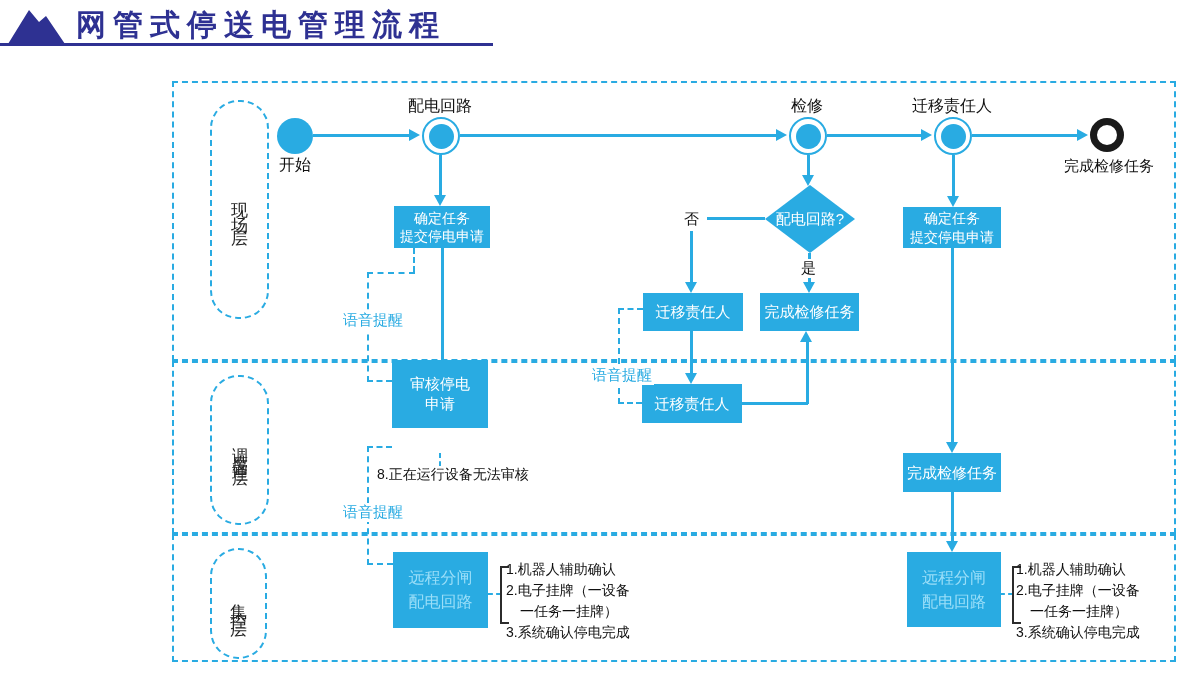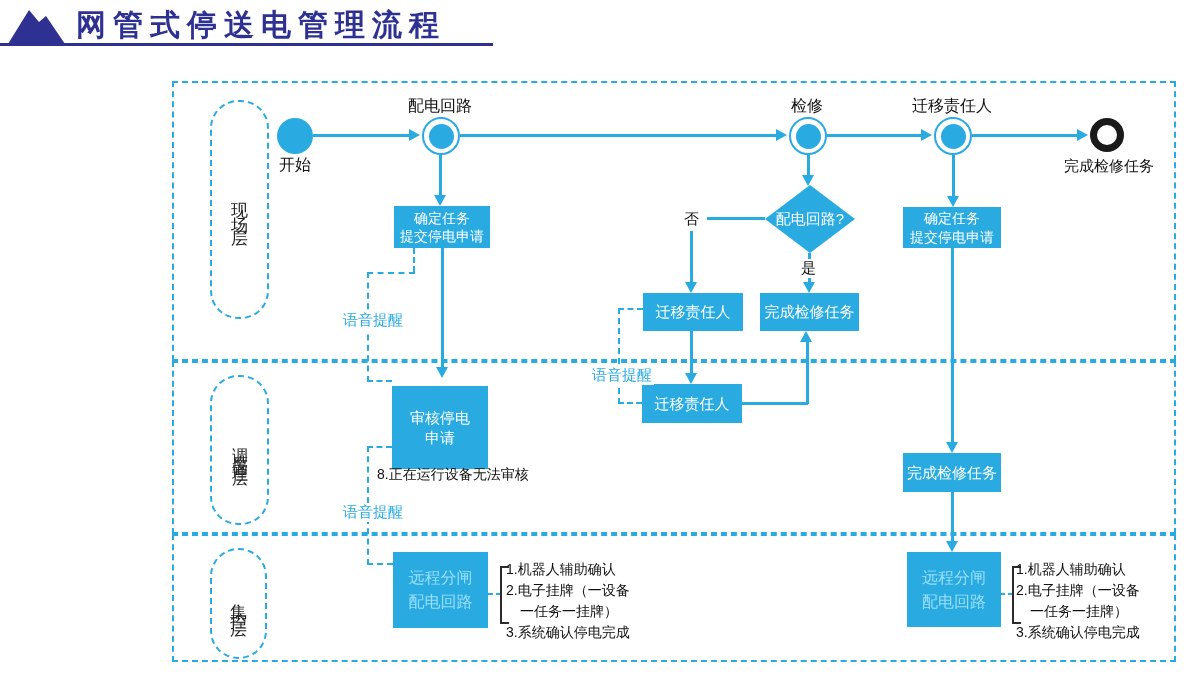--- a/index.html
+++ b/index.html
@@ -101,21 +101,21 @@
   <div class="arr r" style="left:1077px;top:129px;"></div>
 
   <div class="vl" style="left:439px;top:155px;height:40px;"></div>
   <div class="arr d" style="left:434px;top:195px;"></div>
   <div class="fbox" style="left:394px;top:206px;width:96px;height:42px;font-size:14px;">
     <span>确定任务</span>
     <span>提交停电申请</span>
   </div>
   <div class="vl" style="left:441px;top:248px;height:119px;"></div>
   <div class="arr d" style="left:436px;top:367px;"></div>
-  <div class="fbox" style="left:392px;top:386px;width:96px;height:83px;">
+  <div class="fbox" style="left:392px;top:360px;width:96px;height:68px;">
     <span>审核停电</span>
     <span>申请</span>
   </div>
 
   <div class="dv" style="left:413px;top:248px;height:24px;"></div>
   <div class="dh" style="left:367px;top:272px;width:48px;"></div>
   <div class="dv" style="left:367px;top:272px;height:110px;"></div>
   <div class="dh" style="left:367px;top:380px;width:25px;"></div>
   <div class="voice" style="left:341px;top:311px;">语音提醒</div>
 

